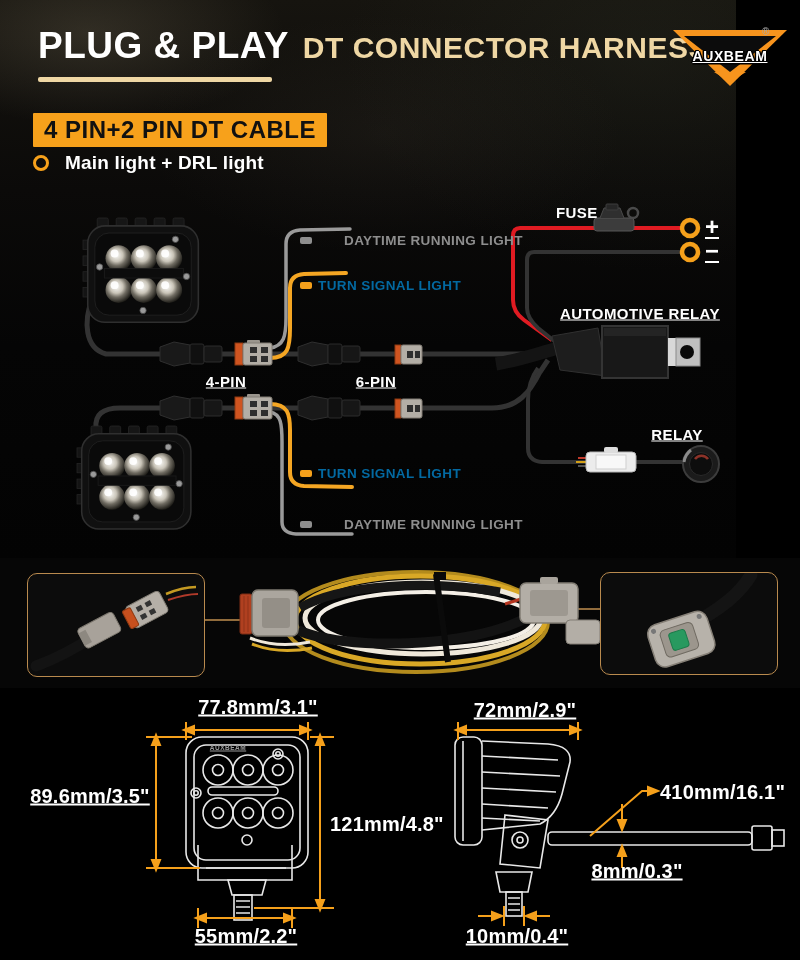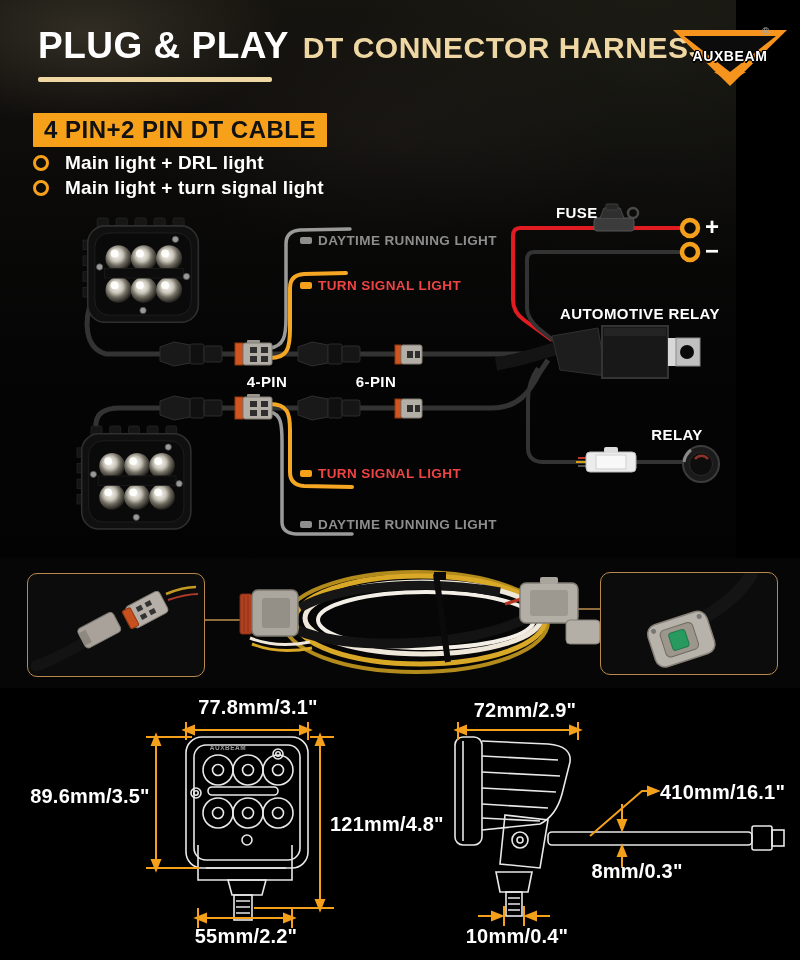--- a/index.html
+++ b/index.html
@@ -22,25 +22,25 @@
     text-shadow:-1.5px 0 #000,1.5px 0 #000,0 -1.5px #000,0 1.5px #000,1px 1px #000,-1px -1px #000;}
   .reg{font-size:10px;color:#a8a8a8;}
   
   .badge{left:33px;top:113px;width:294px;height:34px;background:#f7a11b;border-radius:1px;
     display:flex;align-items:center;justify-content:center;font-size:24px;font-weight:bold;color:#111;letter-spacing:.5px;}
   .bullet-row{left:33px;display:flex;align-items:center;gap:16px;}
   .ring{width:10px;height:10px;border:3px solid #f7a11b;border-radius:50%;flex:0 0 auto;}
   .bullet-text{font-size:19px;font-weight:bold;color:#fff;letter-spacing:.2px;}
   
   .lab{font-weight:bold;letter-spacing:.4px;font-size:13.5px;}
-  .gray{color:#8e8e8e;} .amber{color:#ef4444;}
+  .gray{color:#8e8e8e;margin-left:26px;} .amber{color:#0369a1;}
   .lab15{font-weight:bold;font-size:15px;color:#fff;letter-spacing:.4px;text-align:center;}
   .pm{font-weight:bold;font-size:24px;color:#fff;}
   .marker{width:12px;height:7px;border-radius:2px;}
-  .ctr{transform:translate(-50%,-50%);}
+  .ctr{transform:translate(-50%,-50%);text-decoration:underline;}
   .vctr{transform:translateY(-50%);}
   
   #strip{left:0;top:558px;width:800px;height:130px;background:#060606;}
   .pbox{border:1.5px solid #b98a4e;border-radius:10px;background:#0c0c0c;overflow:hidden;}
   
   .dim{font-size:20px;font-weight:bold;color:#fff;letter-spacing:.2px;}
   .tiny-brand{font-size:6.5px;font-weight:bold;color:#9a9a9a;letter-spacing:.5px;}
 </style>
 </head>
 <body>
@@ -59,24 +59,20 @@
       <polygon points="14,8 106,8 60,44" fill="#0c0c0c"></polygon>
       <polygon points="44,44 76,44 60,54" fill="#f7941d"></polygon>
     </svg>
     <div class="abs ctr nowrap logo-text" style="left:730px;top:56px;">AUXBEAM</div>
     <div class="abs reg" style="left:762px;top:26px;">®</div>
 
     <div class="abs badge">4 PIN+2 PIN DT CABLE</div>
     <div class="abs bullet-row" style="top:152px;">
       <span class="ring"></span>
       <span class="bullet-text">Main light + DRL light</span>
-    </div>
-    <div class="abs bullet-row" style="top:177px;">
-      <span class="ring"></span>
-      <span class="bullet-text">Main light + turn signal light</span>
     </div>
   </div>
 
   <svg class="abs" style="left:0;top:200px;" width="800" height="360" viewBox="0 0 800 360">
     <defs>
       <radialGradient id="lensG" cx="42%" cy="38%" r="65%">
         <stop offset="0%" stop-color="#fbfbf8"></stop>
           <stop offset="38%" stop-color="#c9c4b8"></stop>
         <stop offset="62%" stop-color="#6f6b61"></stop>
           <stop offset="100%" stop-color="#14130f"></stop>
@@ -220,21 +216,21 @@
 
   <div class="abs marker" style="left:300px;top:237px;background:#8e8e8e;"></div>
   <div class="abs lab gray nowrap" style="left:318px;top:233px;">DAYTIME RUNNING LIGHT</div>
   <div class="abs marker" style="left:300px;top:282px;background:#f5a01b;"></div>
   <div class="abs lab amber nowrap" style="left:318px;top:278px;">TURN SIGNAL LIGHT</div>
 
   <div class="abs lab15 nowrap" style="left:556px;top:204px;">FUSE</div>
   <div class="abs pm ctr" style="left:712px;top:227px;">+</div>
   <div class="abs pm ctr" style="left:712px;top:251px;">−</div>
   <div class="abs lab15 ctr nowrap" style="left:640px;top:313px;">AUTOMOTIVE RELAY</div>
-  <div class="abs lab15 ctr nowrap" style="left:226px;top:381px;margin-left:41px;">4-PIN</div>
+  <div class="abs lab15 ctr nowrap" style="left:226px;top:381px;">4-PIN</div>
   <div class="abs lab15 ctr nowrap" style="left:376px;top:381px;">6-PIN</div>
   <div class="abs lab15 ctr nowrap" style="left:677px;top:434px;">RELAY</div>
 
   <div class="abs marker" style="left:300px;top:470px;background:#f5a01b;"></div>
   <div class="abs lab amber nowrap" style="left:318px;top:466px;">TURN SIGNAL LIGHT</div>
   <div class="abs marker" style="left:300px;top:521px;background:#8e8e8e;"></div>
   <div class="abs lab gray nowrap" style="left:318px;top:517px;">DAYTIME RUNNING LIGHT</div>
 
   <div id="strip" class="abs">
     <svg class="abs" style="left:0;top:0;" width="800" height="130" viewBox="0 0 800 130">

